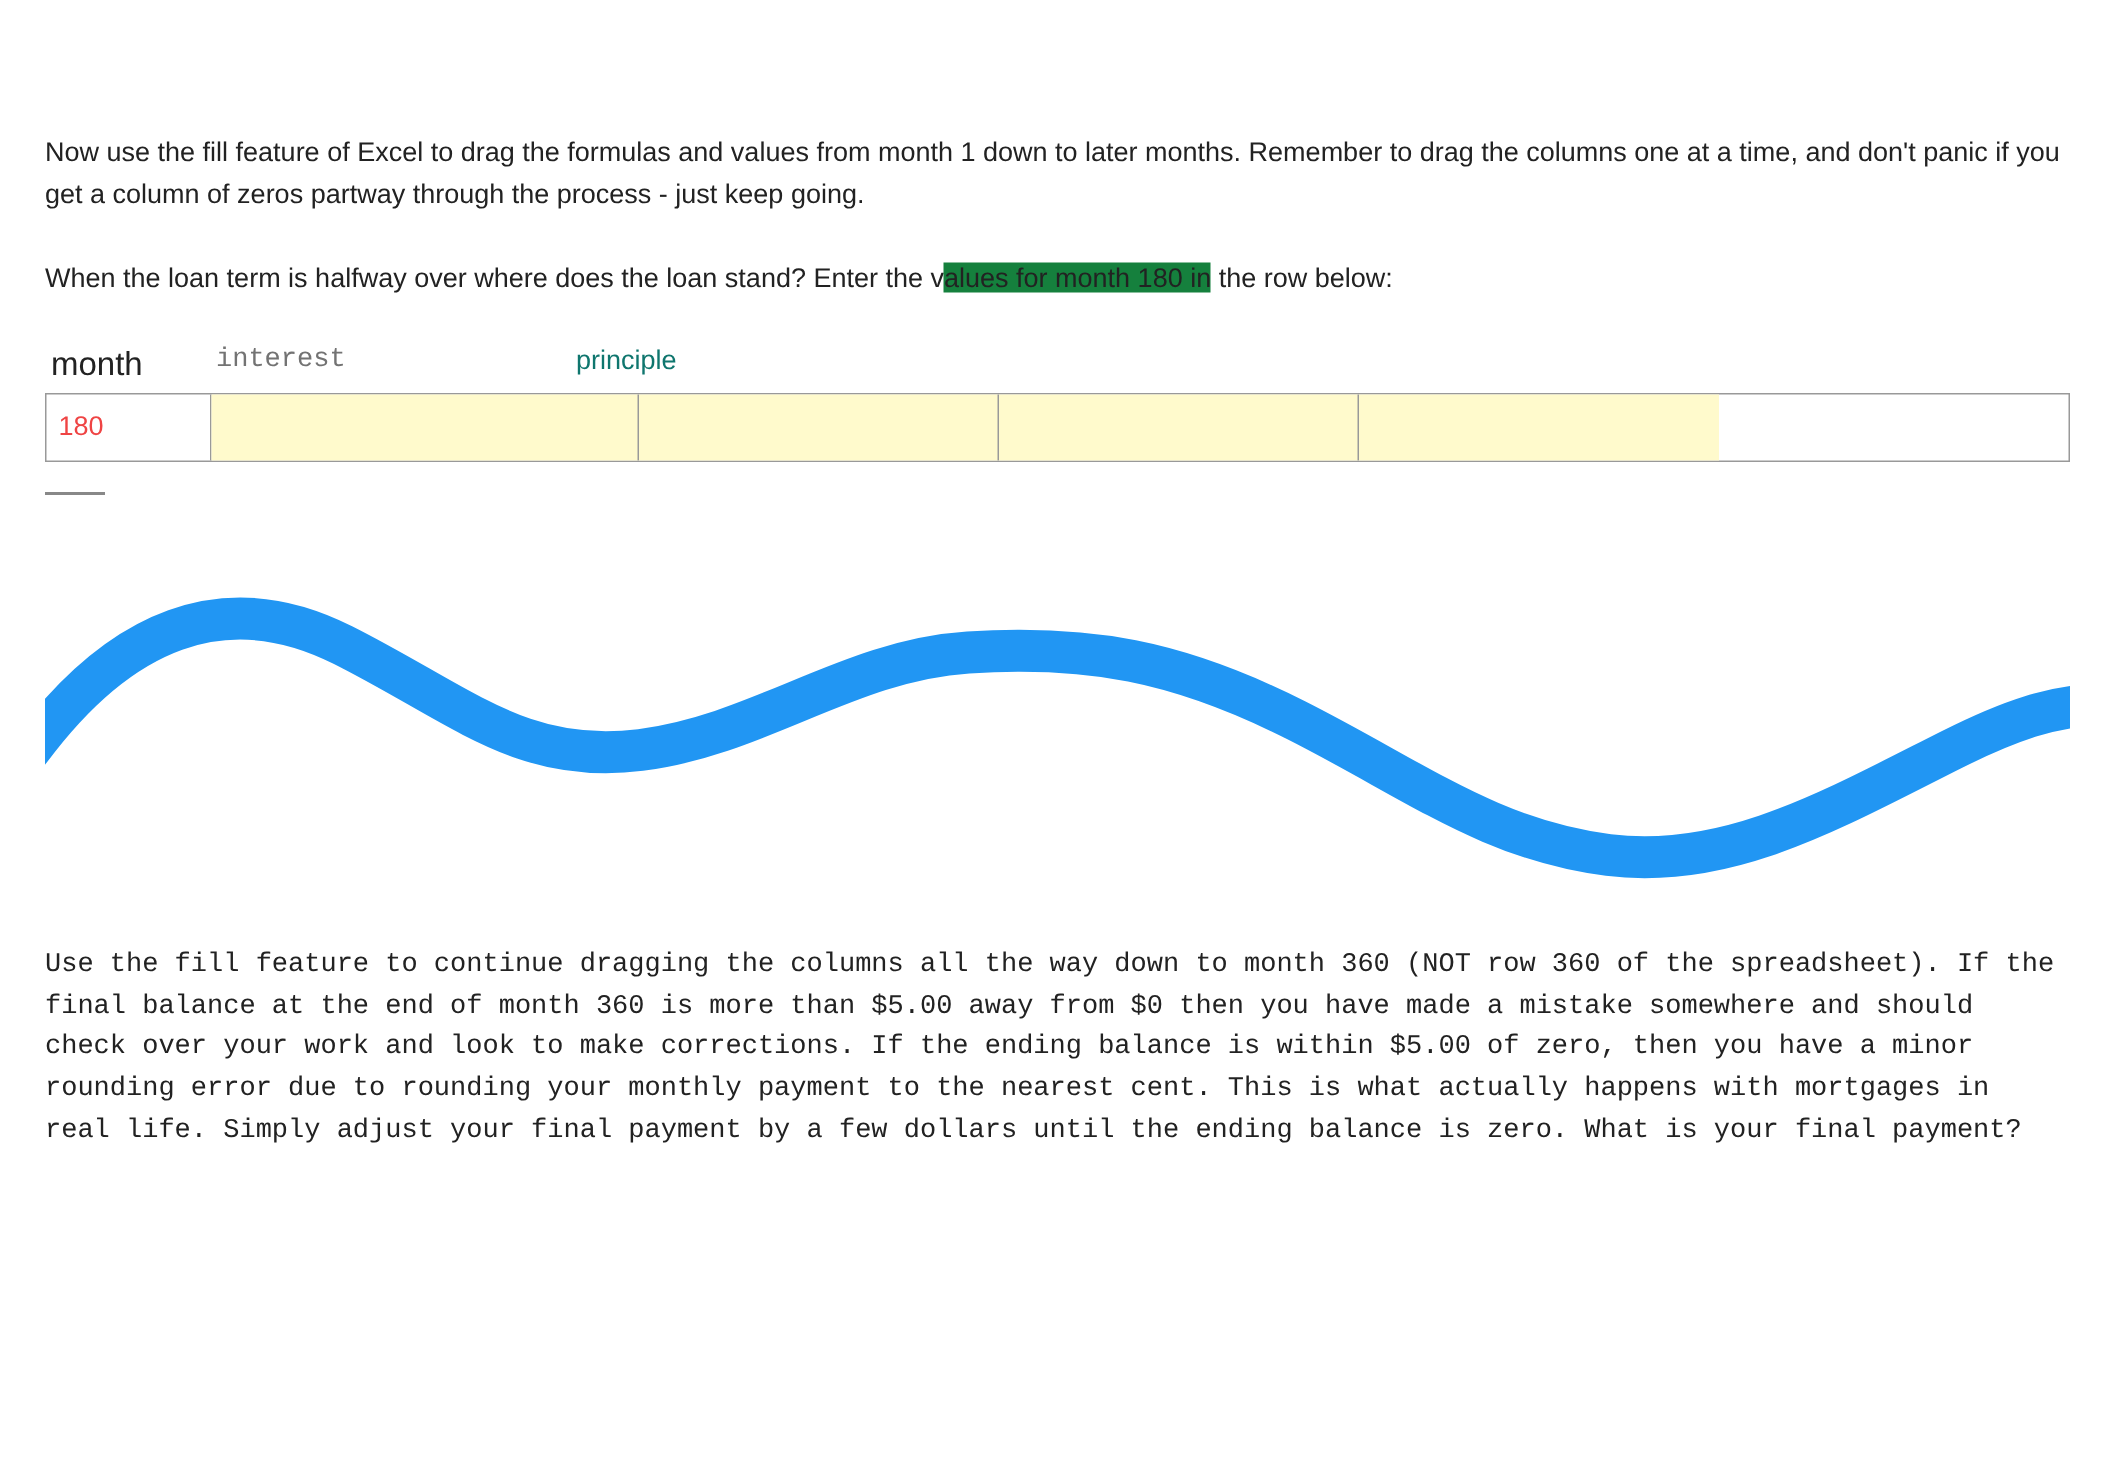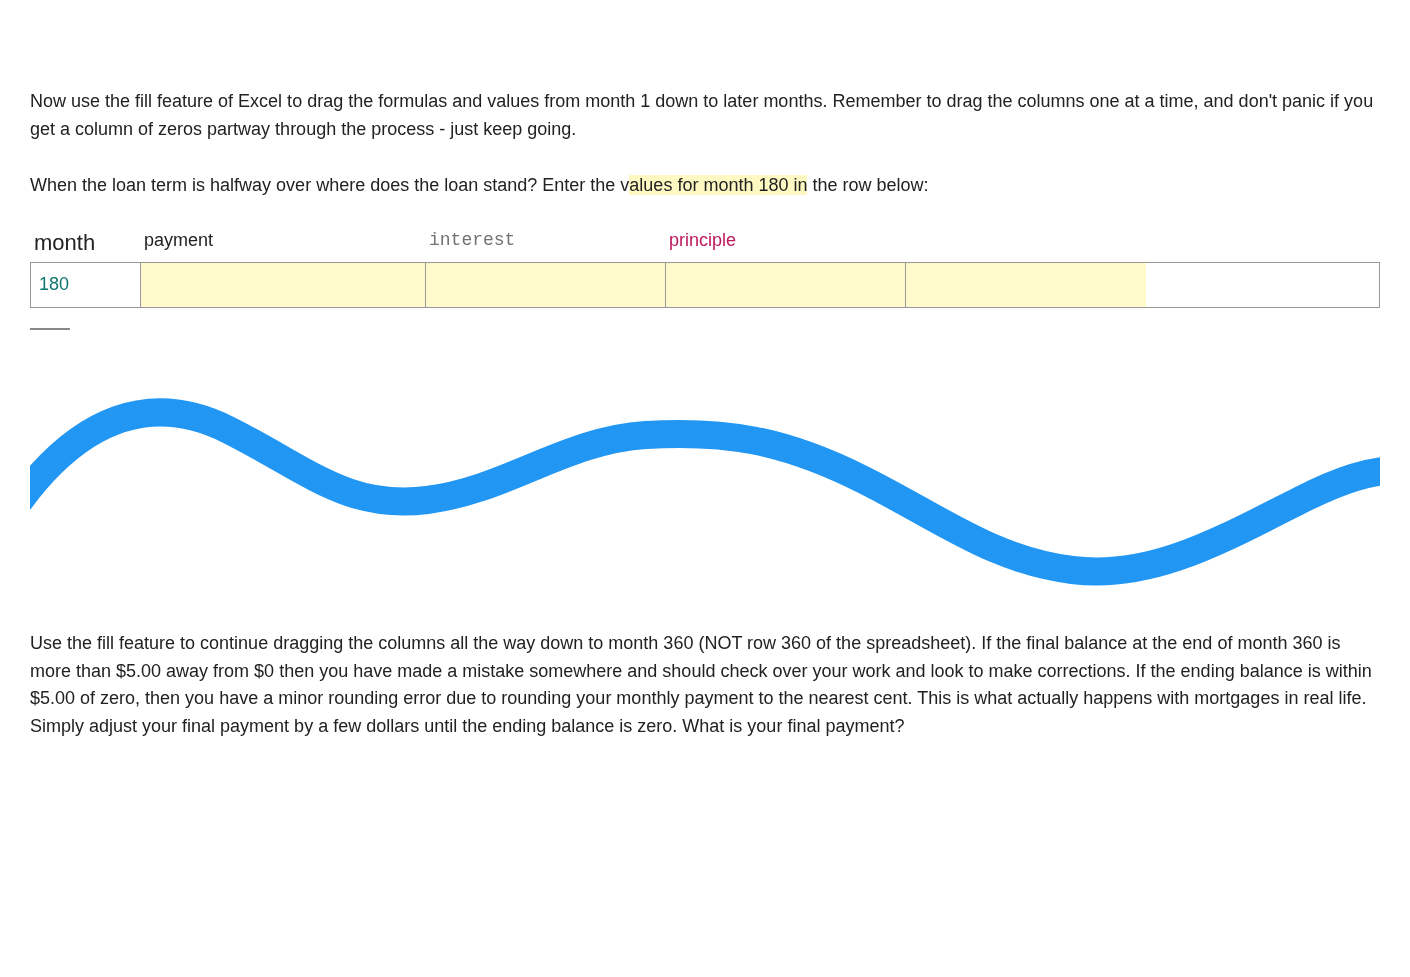--- a/index.html
+++ b/index.html
@@ -13,21 +13,21 @@
       padding: 60px 30px 40px 30px;
     }
 
     .paragraph {
       line-height: 1.55;
       margin-bottom: 28px;
       margin-top: 28px;
     }
 
     .highlight {
-      background-color: #fef9c3;
+      background-color: #15803d;
       color: #222;
     }
 
     .table-section {
       margin-bottom: 20px;
     }
 
     .table-headers {
       display: flex;
       flex-direction: row;
@@ -53,21 +53,21 @@
       width: 240px;
       font-size: 18px;
       color: #737373;
       padding: 2px 4px;
       font-family: Liberation Mono, monospace;
     }
 
     .col-principle-header {
       width: 240px;
       font-size: 18px;
-      color: #be185d;
+      color: #0f766e;
       padding: 2px 4px;
     }
 
     .col-balance-header {
       width: 240px;
       font-size: 18px;
       color: #222;
       padding: 2px 4px;
     }
 
@@ -75,21 +75,21 @@
       display: flex;
       flex-direction: row;
       align-items: center;
       border: 1px solid #999;
       border-collapse: collapse;
     }
 
     .cell-month {
       width: 110px;
       font-size: 18px;
-      color: #0f766e;
+      color: #ef4444;
       padding: 6px 8px;
       border-right: 1px solid #999;
       height: 44px;
       display: flex;
       align-items: center;
     }
 
     .cell-input {
       height: 44px;
       display: flex;
@@ -130,35 +130,35 @@
     }
 
     .wave-container svg {
       width: 100%;
       height: 100%;
     }
 
     .bottom-paragraph {
       line-height: 1.55;
       margin-top: 10px;
+      font-family: Liberation Mono, monospace;
     }
   </style>
 </head>
 <body>
 
 <p class="paragraph">Now use the fill feature of Excel to drag the formulas and values from month 1 down to later months.  Remember to drag the columns one at a time, and don't panic if you get a column of zeros partway through the process - just keep going.</p>
 
 <p class="paragraph">
   <span>When the loan term is halfway over where does the loan stand? Enter the v</span><span class="highlight">alues for month 180 in</span><span> the row below:</span>
 </p>
 
 <div class="table-section">
   <div class="table-headers">
     <div class="col-month-header">month</div>
-    <div class="col-payment-header">payment</div>
     <div class="col-interest-header">interest</div>
     <div class="col-principle-header">principle</div>
   </div>
   <div class="table-row">
     <div class="cell-month">180</div>
     <div class="cell-input cell-payment">
       <input type="text" style="">
     </div>
     <div class="cell-input cell-interest">
       <input type="text" style="">

